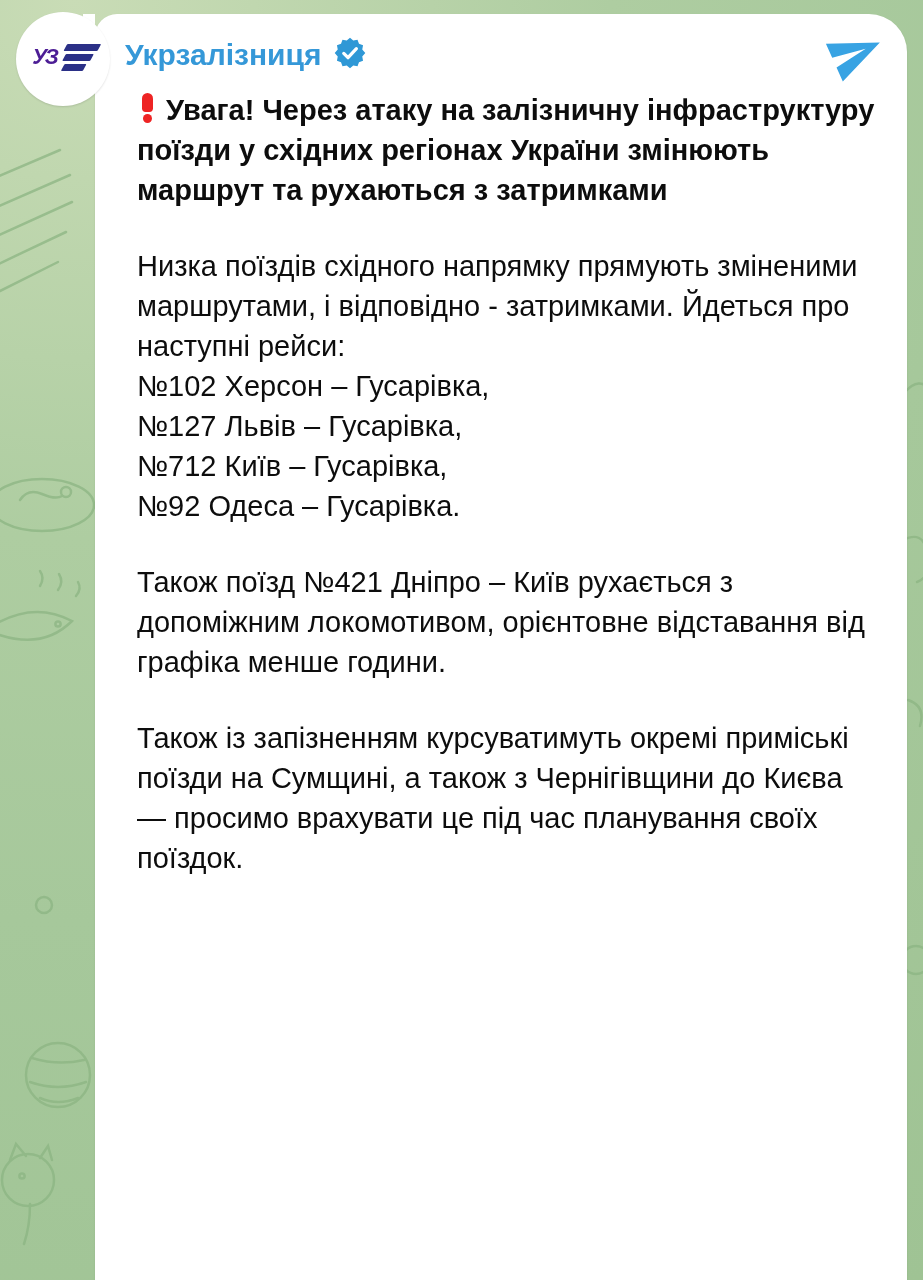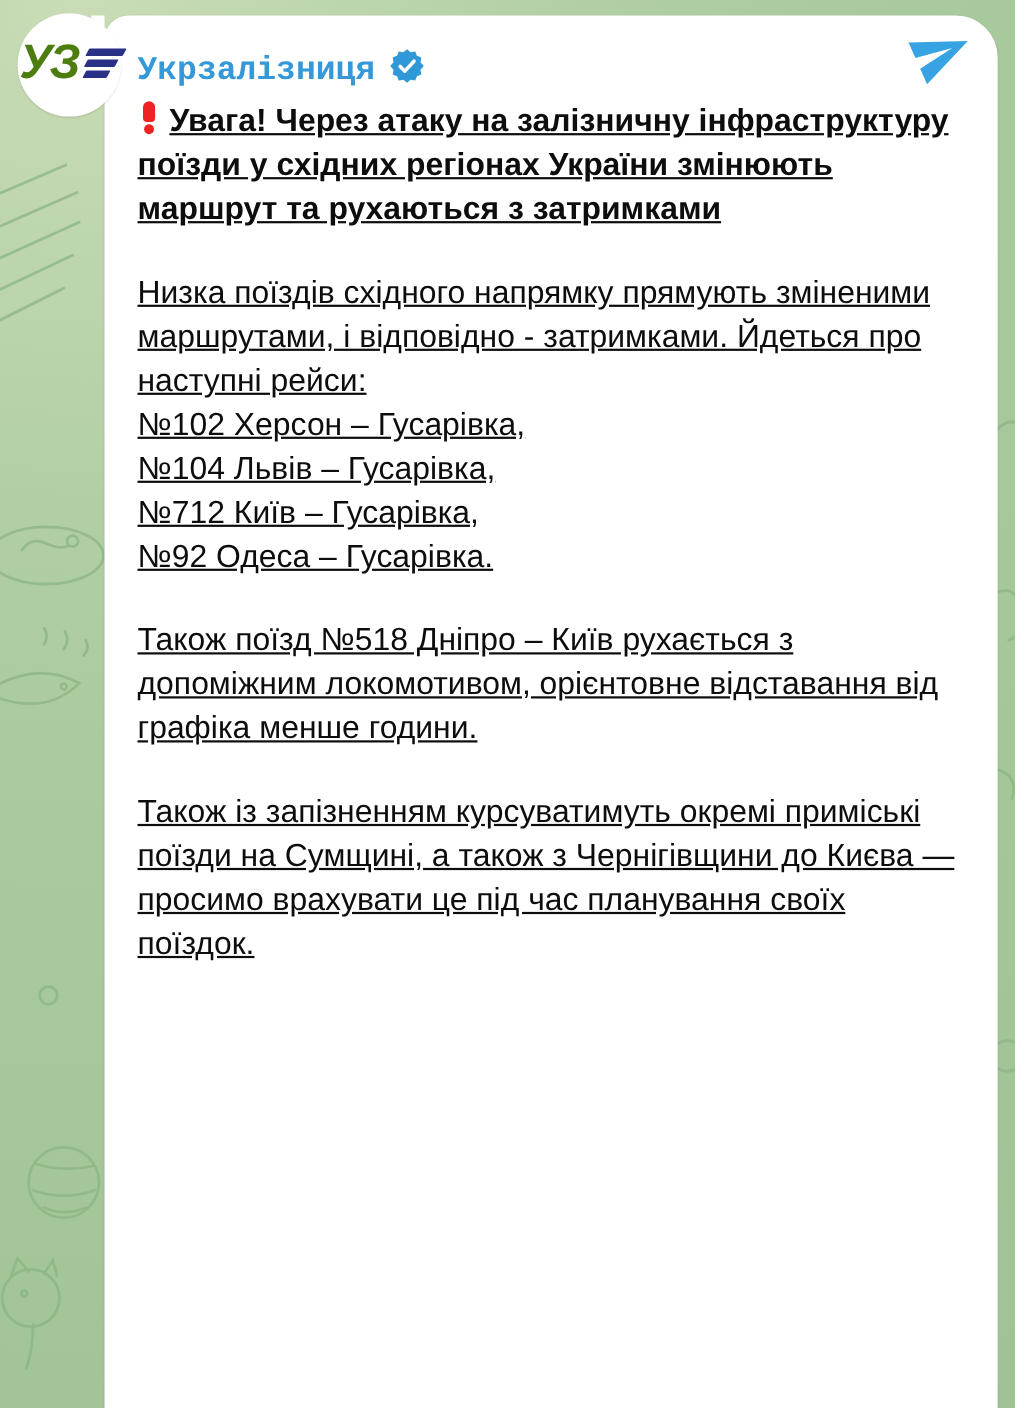--- a/index.html
+++ b/index.html
@@ -22,22 +22,22 @@
     position: absolute; left: 16px; top: 12px;
     width: 94px; height: 94px; border-radius: 50%;
     background: #ffffff;
     display: flex; align-items: center; justify-content: center;
     box-shadow: 0 1px 2px rgba(0,0,0,.12);
     z-index: 3;
   }
   .uz-logo { display: flex; align-items: center; transform: translateY(-2px); }
   .uz-text {
     font-weight: 900; font-style: italic;
-    font-size: 44px; letter-spacing: -2px;
-    color: #4d7c0f;
+    font-size: 22px; letter-spacing: -2px;
+    color: #4c1d95;
   }
   .uz-stripes { display: flex; flex-direction: column; gap: 3px; margin-left: 3px; transform: skewX(-28deg); }
   .uz-stripes i { display: block; height: 7px; background: #2b3087; border-radius: 1px; }
   .uz-stripes i:nth-child(1) { width: 34px; }
   .uz-stripes i:nth-child(2) { width: 28px; margin-left: 4px; }
   .uz-stripes i:nth-child(3) { width: 22px; margin-left: 8px; }
 
   
   .bubble {
     position: absolute; left: 95px; top: 14px;
@@ -49,35 +49,35 @@
     padding: 14px 30px 0 30px;
     z-index: 2;
   }
   .bubble::before {            
     content: ""; position: absolute;
     left: -12px; top: 0; width: 12px; height: 32px;
     background: #ffffff;
     border-bottom-left-radius: 14px 32px;
   }
 
-  .header-row { display: flex; align-items: flex-end; height: 54px; font-family: Liberation Mono, monospace; }
+  .header-row { display: flex; align-items: center; height: 54px; }
   .channel-name {
     color: #3598d8; font-weight: bold; font-size: 30px;
     cursor: pointer; white-space: nowrap;
   }
   .verified-badge { margin-left: 12px; flex: 0 0 auto; }
   .plane-wrap { margin-left: auto; margin-right: -8px; flex: 0 0 auto; cursor: pointer; }
   .plane-wrap svg { transform: rotate(-24deg); }
 
   
   .msg-text {
     width: 752px; color: #0d0d0d;
     font-size: 29px; line-height: 40px;
   }
-  .msg-text p { margin: 36px 0 0 0; white-space: pre-line; text-decoration: underline; }
+  .msg-text p { margin: 36px 0 0 12px; white-space: pre-line; }
   p.headline { margin-top: 8px; font-weight: bold; }
 
   .excl-icon {
     position: relative; display: inline-block;
     width: 17px; height: 30px; margin: 0 10px 0 2px;
     vertical-align: -3px;
   }
   .excl-icon .bar {
     position: absolute; left: 3px; top: 0;
     width: 11px; height: 19px;
@@ -147,20 +147,20 @@
         <path fill="#38a3e3" d="M2.2 20.6L22.8 12 2.2 3.4l.0 6.4 14.2 2.2-14.2 2.2z"></path>
       </svg>
     </span>
   </div>
 
   <div class="msg-text">
     <p class="headline"><span class="excl-icon"><span class="bar"></span><span class="dot"></span></span><span>Увага! Через атаку на залізничну інфраструктуру поїзди у східних регіонах України змінюють маршрут та рухаються з затримками</span></p>
 
     <p>Низка поїздів східного напрямку прямують зміненими маршрутами, і відповідно - затримками. Йдеться про наступні рейси:
 №102 Херсон – Гусарівка,
-№104 Львів – Гусарівка,
+№127 Львів – Гусарівка,
 №712 Київ – Гусарівка,
 №92 Одеса – Гусарівка.</p>
-    <p>Також поїзд №518 Дніпро – Київ рухається з допоміжним локомотивом, орієнтовне відставання від графіка менше години.</p>
+    <p>Також поїзд №421 Дніпро – Київ рухається з допоміжним локомотивом, орієнтовне відставання від графіка менше години.</p>
     <p>Також із запізненням курсуватимуть окремі приміські поїзди на Сумщині, а також з Чернігівщини до Києва — просимо врахувати це під час планування своїх поїздок.</p>
   </div>
 
 </div>
 
 </body></html>

